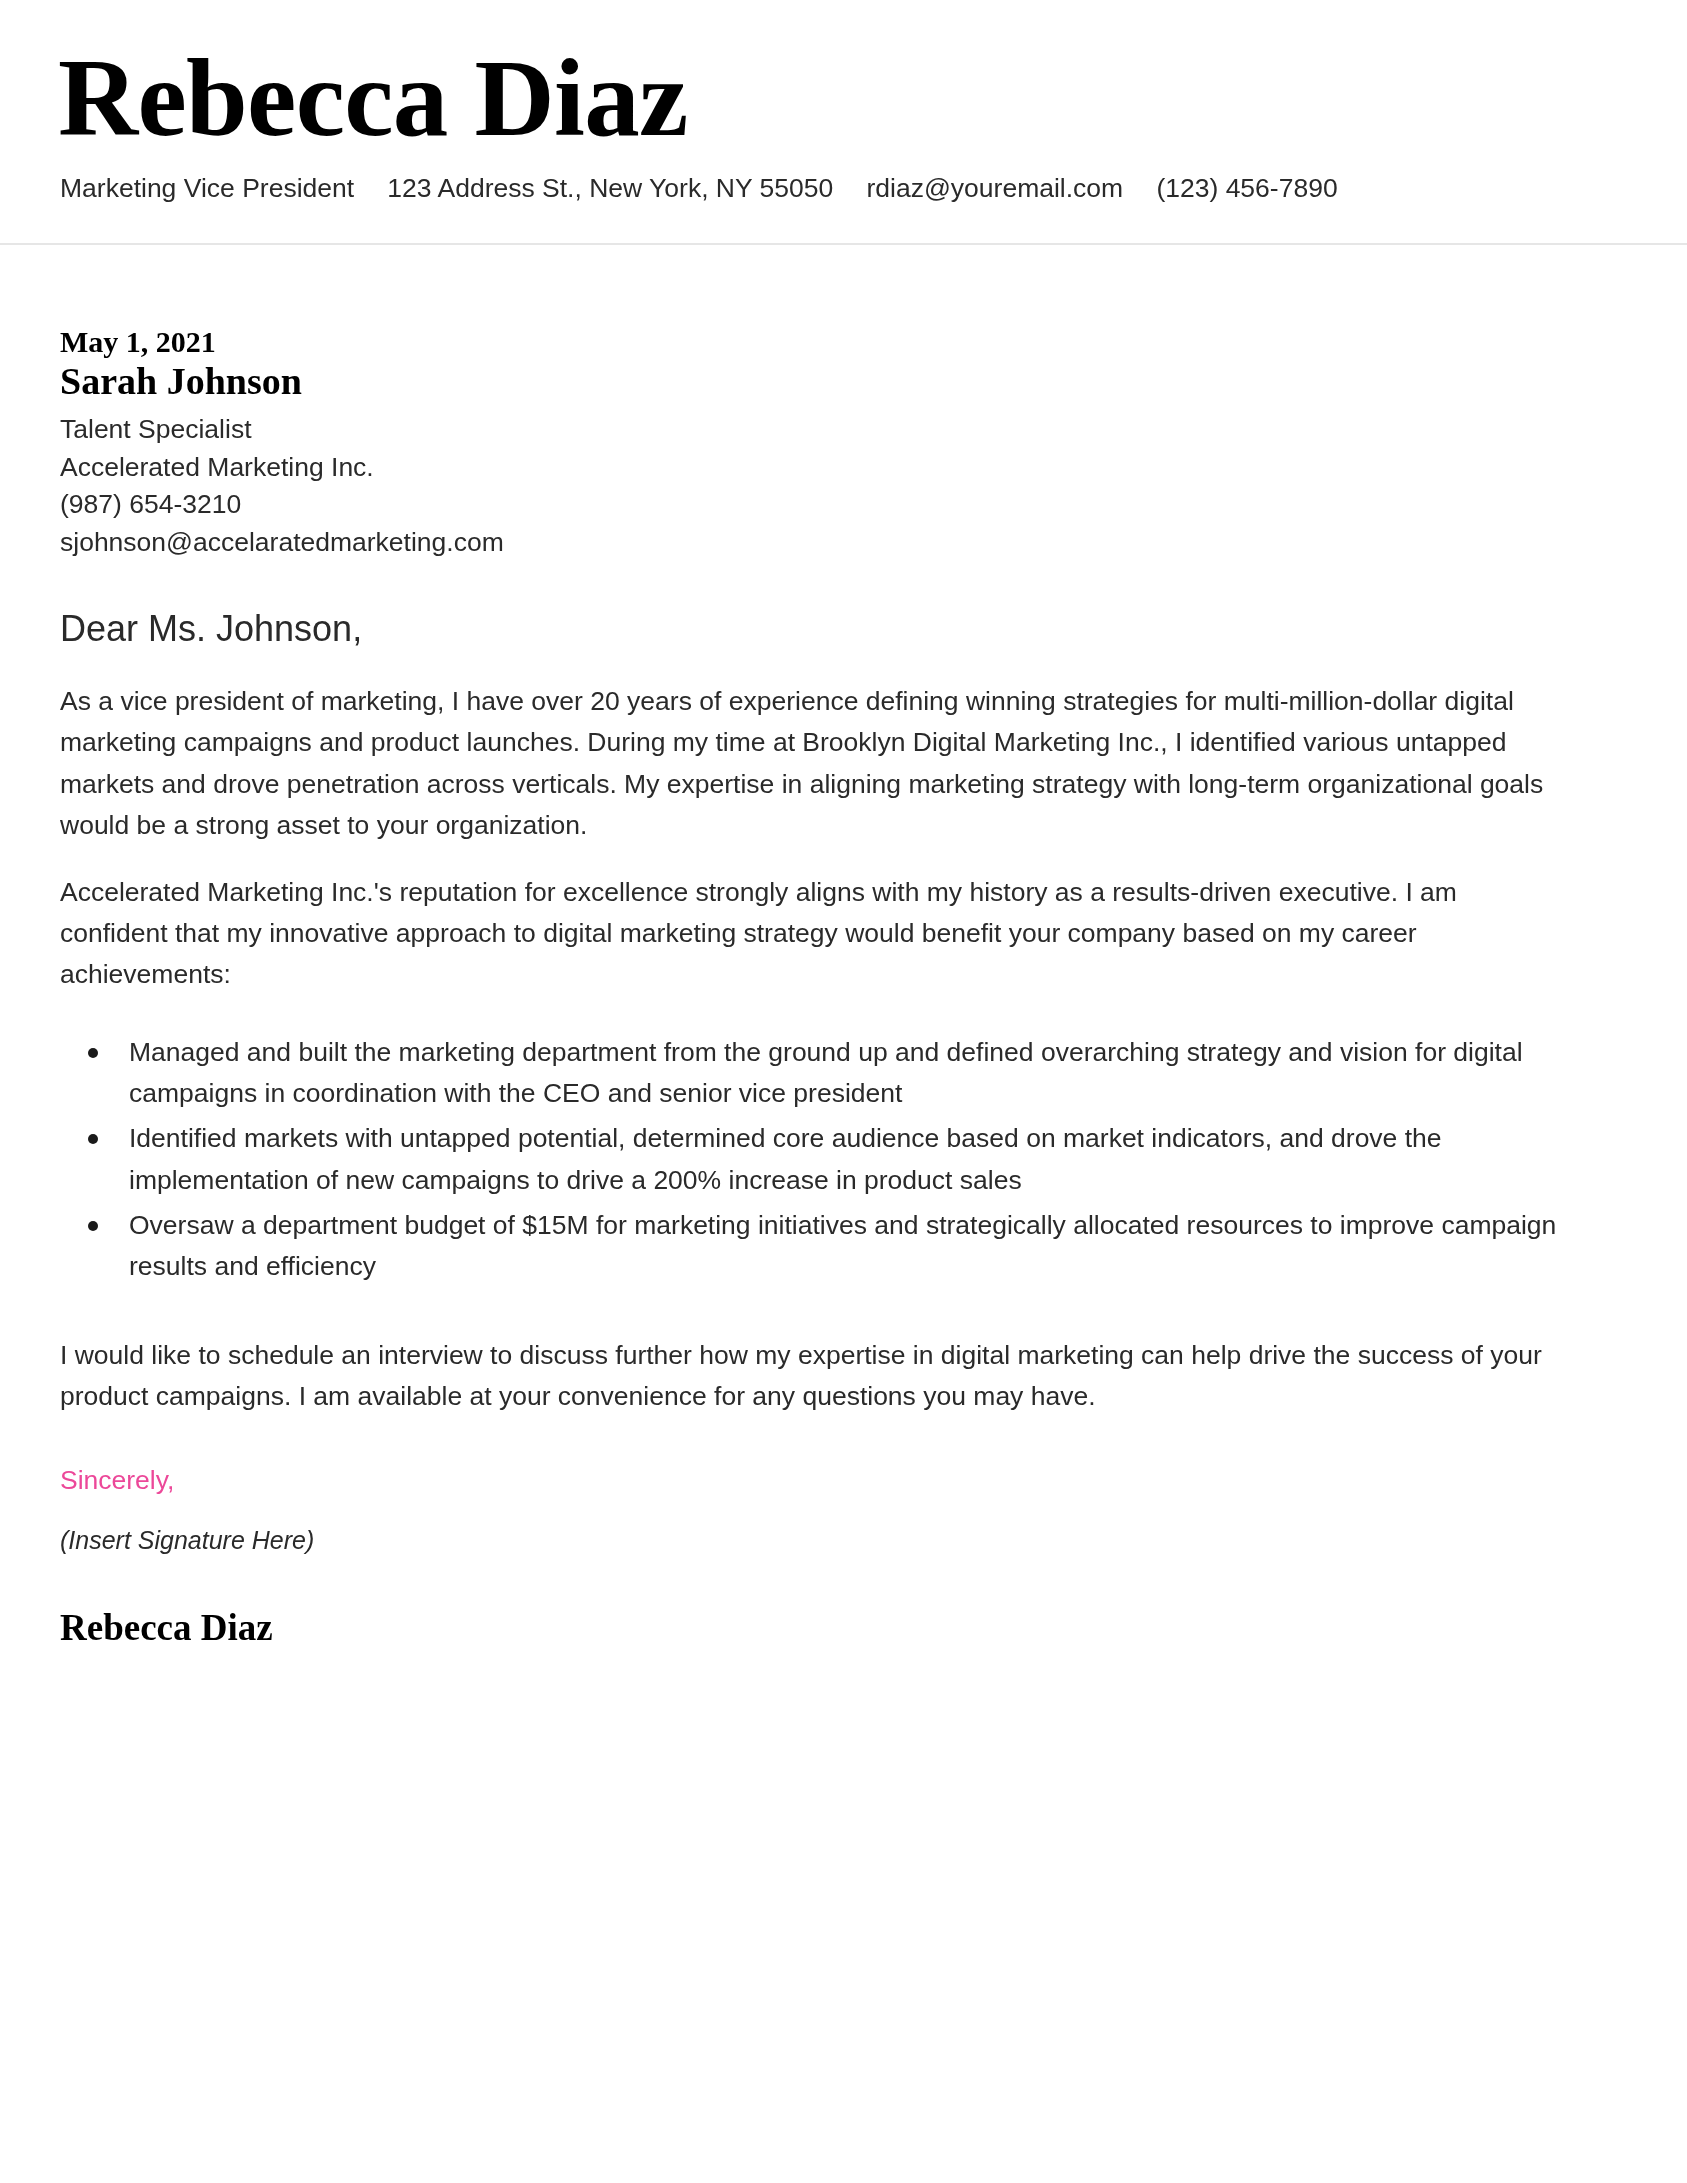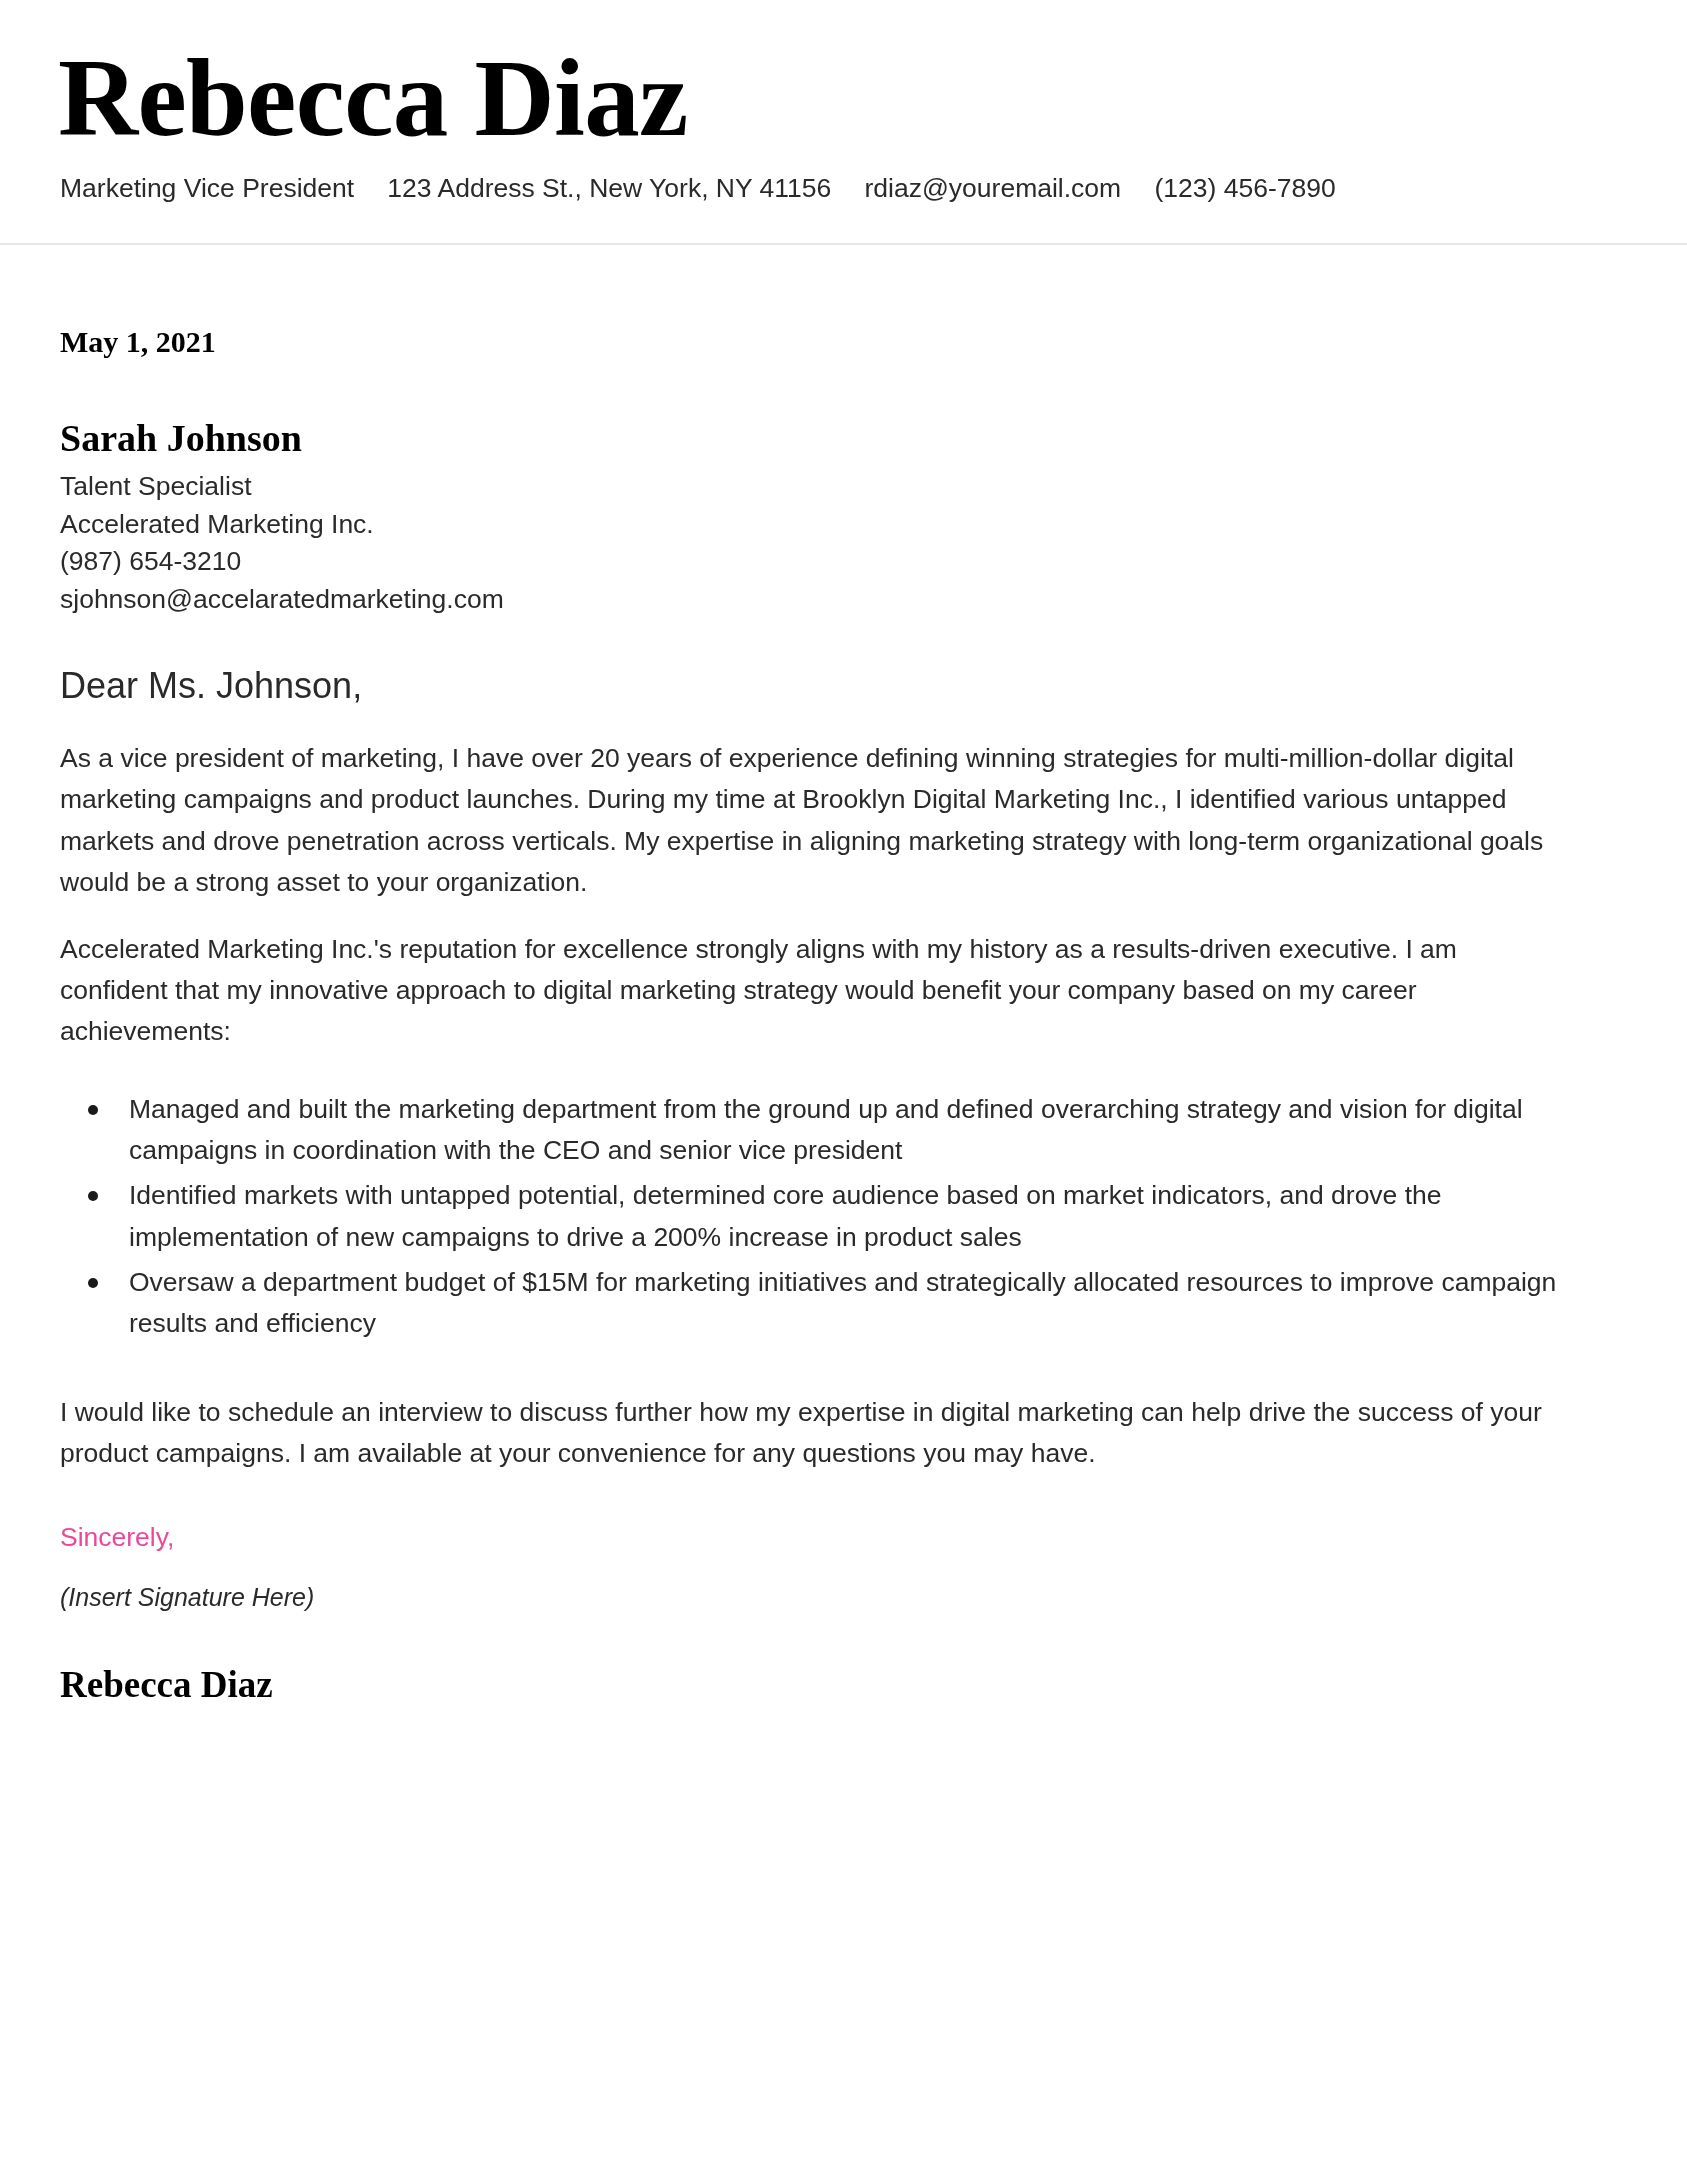--- a/index.html
+++ b/index.html
@@ -66,21 +66,20 @@
   .date-line {
     font-family: "Liberation Serif", serif;
     font-weight: bold;
     font-size: 30px;
     line-height: 1.2;
     color: #000000;
     margin-top: 79px;
   }
 
   .recipient-block {
-    margin-top: 57px;
   }
   .recipient-name {
     font-family: "Liberation Serif", serif;
     font-weight: bold;
     font-size: 38px;
     line-height: 1.15;
     color: #000000;
     margin-bottom: 8px;
   }
   .recipient-line {
@@ -159,21 +158,21 @@
 <body>
 
 <div class="page">
 
   <header class="letterhead">
     <h1 class="name-title">Rebecca Diaz</h1>
 
     <div class="contact-line">
       <span class="contact-item">Marketing Vice President</span>
       <span class="contact-gap"></span>
-      <span class="contact-item">123 Address St., New York, NY 41156</span>
+      <span class="contact-item">123 Address St., New York, NY 55050</span>
       <span class="contact-gap"></span>
       <span class="contact-item">rdiaz@youremail.com</span>
       <span class="contact-gap"></span>
       <span class="contact-item">(123) 456-7890</span>
     </div>
 
     <div class="header-rule"></div>
   </header>
 
   <main class="letter-body">

